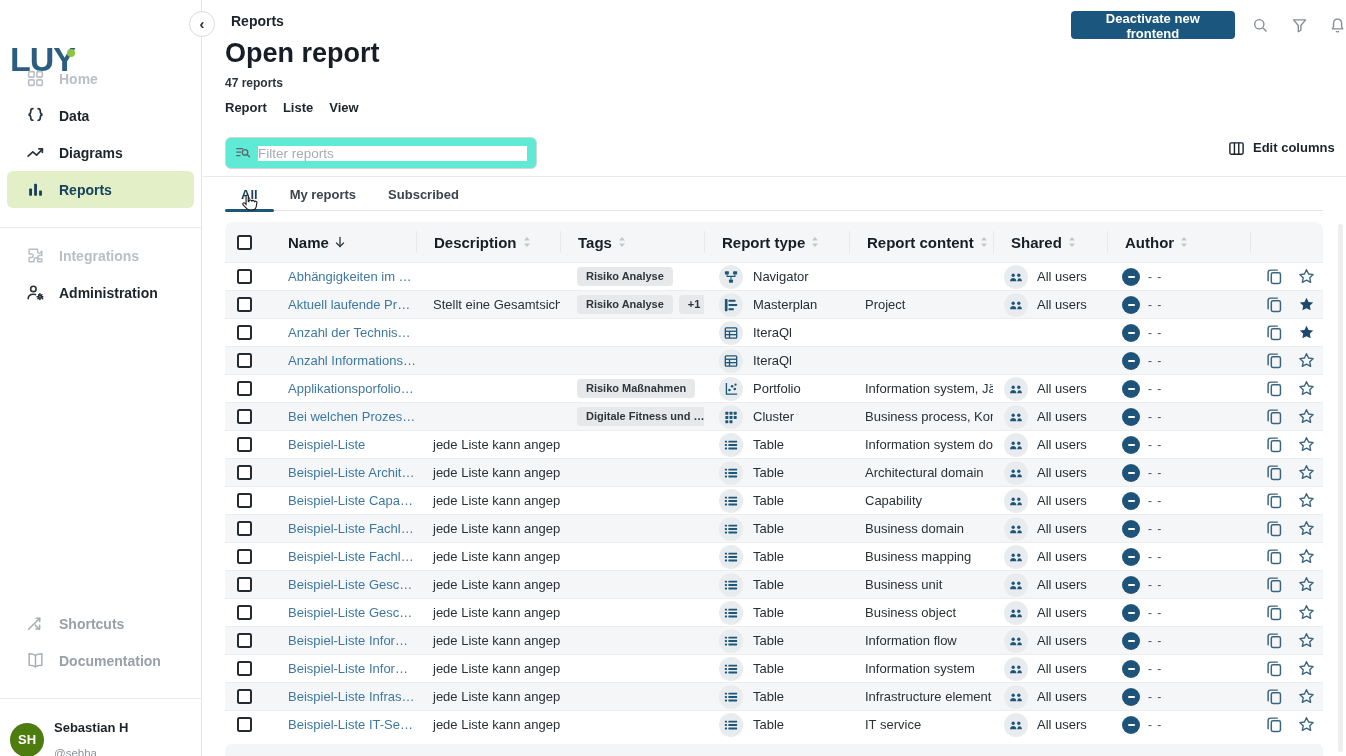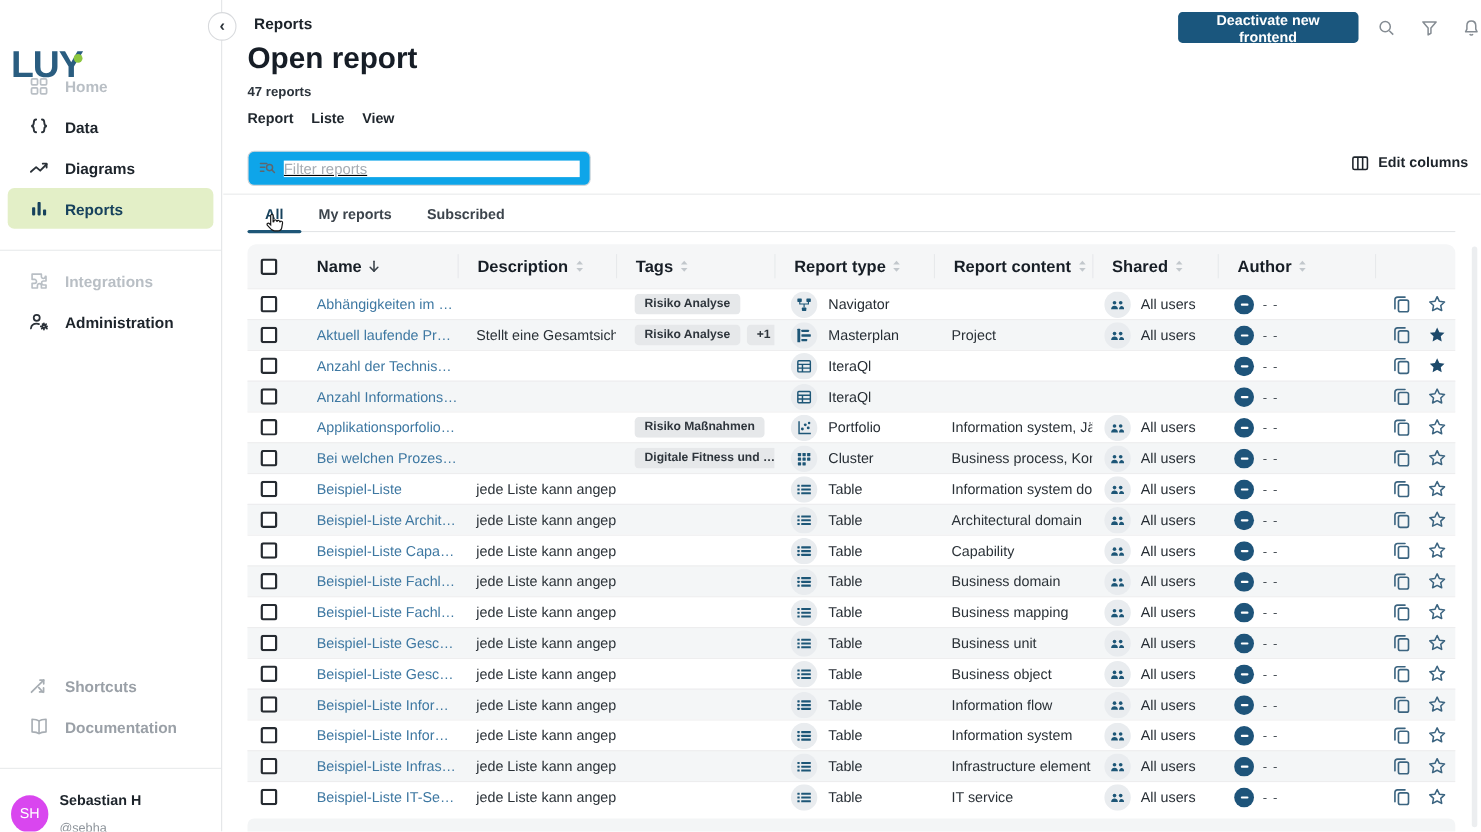--- a/index.html
+++ b/index.html
@@ -20,22 +20,22 @@
   .nav-item .icn { width:19px; height:19px; color:#2a3138; flex:0 0 19px; }
   .nav-item.active { background:#e3efc7; color:#17425d; }
   .nav-item.active .icn { color:#17425d; }
   .nav-item.disabled { color:#b9bfc5; }
   .nav-item.disabled .icn { color:#b9bfc5; }
   .nav-divider { height:1px; background:#e8eaeb; margin:19px 0 9px 0; }
   .sidebar-bottom { position:absolute; top:605px; left:0; right:0; }
   .sidebar-bottom .nav-item { color:#9aa0a7; font-weight:700; }
   .sidebar-bottom .nav-item .icn { color:#a7adb3; }
   .user-card { display:flex; align-items:center; gap:10px; padding:12px 10px 0 10px; }
-  .avatar { width:34px; height:34px; border-radius:50%; background:#d946ef;
-    color:#fff; font-size:13px; font-weight:400; display:flex; align-items:center;
+  .avatar { width:34px; height:34px; border-radius:50%; background:#4d7c0f;
+    color:#fff; font-size:13px; font-weight:700; display:flex; align-items:center;
     justify-content:center; flex:0 0 34px; }
   .user-name { font-size:13px; font-weight:700; color:#1c232a; }
   .user-handle { font-size:11.5px; color:#8d939a; margin-top:12px; }
 
   .collapse-btn { position:absolute; left:189px; top:11px; width:26px; height:26px;
     border-radius:50%; background:#fff; border:1px solid #d8dadd; z-index:3;
     display:flex; align-items:center; justify-content:center; color:#2a3138;
     font-size:15px; font-weight:700; cursor:pointer; line-height:1; padding-bottom:2px;}
 
   
@@ -52,21 +52,21 @@
   
   .page-title { position:absolute; left:225px; top:38px; font-size:27px;
     font-weight:700; color:#161d26; }
   .report-count { position:absolute; left:225px; top:76px; font-size:12px;
     font-weight:700; color:#2c343c; }
   .menu-row { position:absolute; left:225px; top:100px; display:flex; gap:16px; }
   .menu-item { font-size:13px; font-weight:700; color:#20272e; cursor:pointer; }
 
   .filter-box { position:absolute; left:225px; top:137px; width:312px; height:32px;
     border:1px solid #d3d6d9; border-radius:6px; display:flex; align-items:center;
-    padding:0 9px; gap:7px; background:#0ea5e9;text-decoration:underline; }
+    padding:0 9px; gap:7px; background:#5eead4; }
   .filter-box .icn { width:16px; height:16px; color:#5f666d; flex:0 0 16px; }
   .filter-input { border:none; outline:none; flex:1; font-size:13.5px;
     font-family:inherit; color:#30363d; }
   .filter-input::placeholder { color:#a6acb3; }
 
   .edit-columns { position:absolute; left:1228px; top:140px; display:flex;
     align-items:flex-start; gap:8px; font-size:13px; font-weight:700; color:#1c232a;
     cursor:pointer; }
   .edit-columns .icn { width:17px; height:17px; color:#1c232a; }
 

